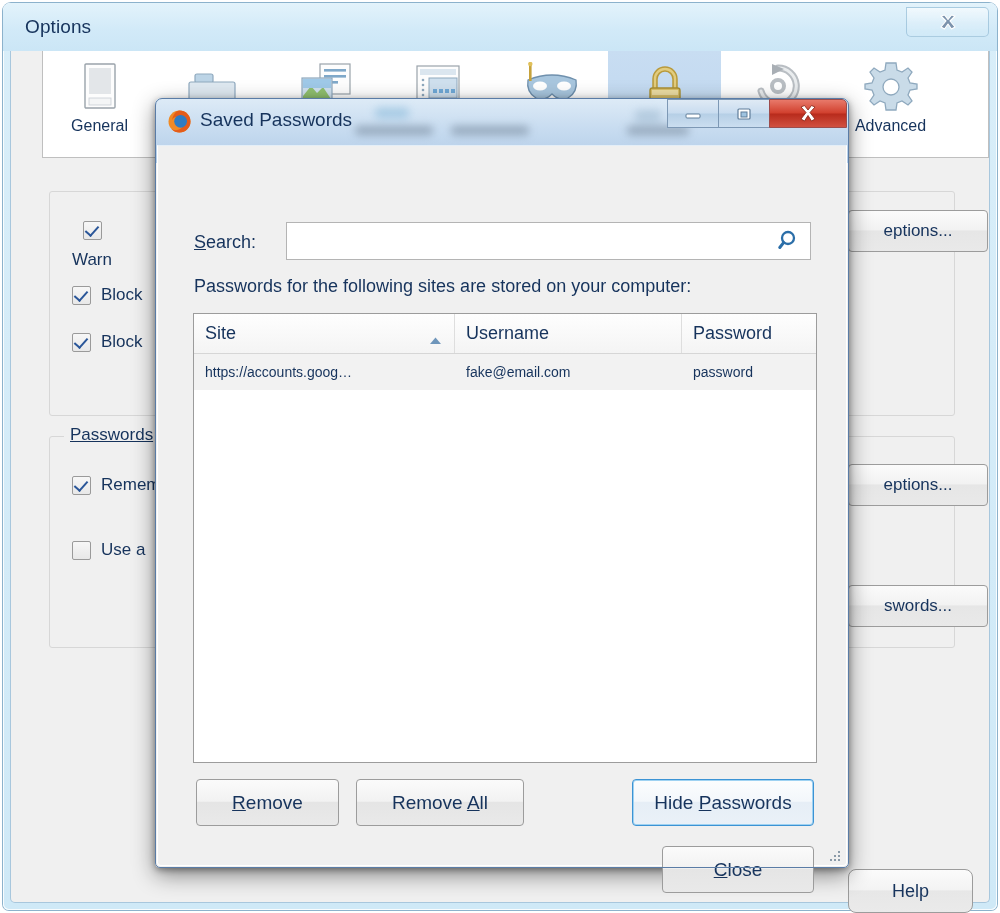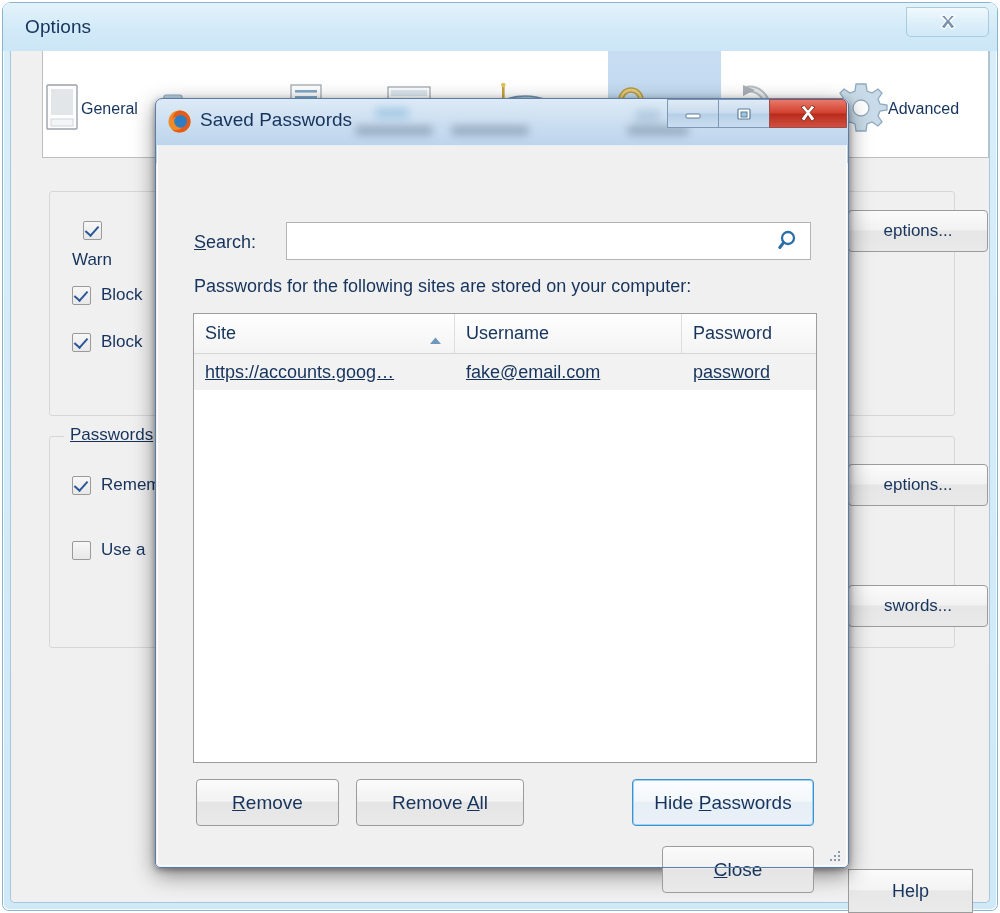--- a/index.html
+++ b/index.html
@@ -70,21 +70,21 @@
     background: #ffffff;
     border: 1px solid #bfbfbf;
     border-top: none;
     box-sizing: border-box;
     display: flex;
   }
   .tool-tab {
     width: 113px;
     height: 100%;
     display: flex;
-    flex-direction: row;
+    flex-direction: column;
     align-items: center;
     justify-content: flex-start;
     padding-top: 8px;
     box-sizing: border-box;
     position: relative;
   }
   .tool-tab.selected {
     background: linear-gradient(180deg, #c8ddf2 0%, #bcd5ee 100%);
   }
   .tool-ico { height: 56px; display:flex; align-items:center; justify-content:center; }
@@ -161,21 +161,21 @@
     overflow: hidden;
     white-space: nowrap;
   }
   .opt-btn.disabled { color: #9a9a9a; }
 
   #help-btn {
     position: absolute;
     left: 837px; top: 818px;
     width: 125px; height: 44px;
     border: 1px solid #9c9c9c;
-    border-radius: 0;
+    border-radius: 8px;
     background: linear-gradient(180deg,#fbfbfb 0%, #f3f3f3 47%, #e7e7e7 50%, #eaeaea 100%);
     font-size: 18px;
     color: #16335c;
     display: flex; align-items: center; justify-content: center;
     box-sizing: border-box;
   }
 
   
   #pw-dialog {
     position: absolute;
@@ -324,27 +324,26 @@
     right: 12px; top: 15px;
   }
   .tr {
     display: flex;
     height: 36px;
     background: #f2f2f2;
   }
   .td {
     display: flex;
     align-items: center;
-    font-size: 18px;
+    font-size: 14px;
     color: #16335c;
     padding-left: 11px;
     box-sizing: border-box;
     white-space: nowrap;
     overflow: hidden;
-    text-decoration: underline;
   }
   .col-site { width: 261px; }
   .col-user { width: 227px; }
   .col-pass { width: 134px; }
 
   
   .dlg-btn {
     position: absolute;
     border: 1px solid #9c9c9c;
     border-radius: 4px;

